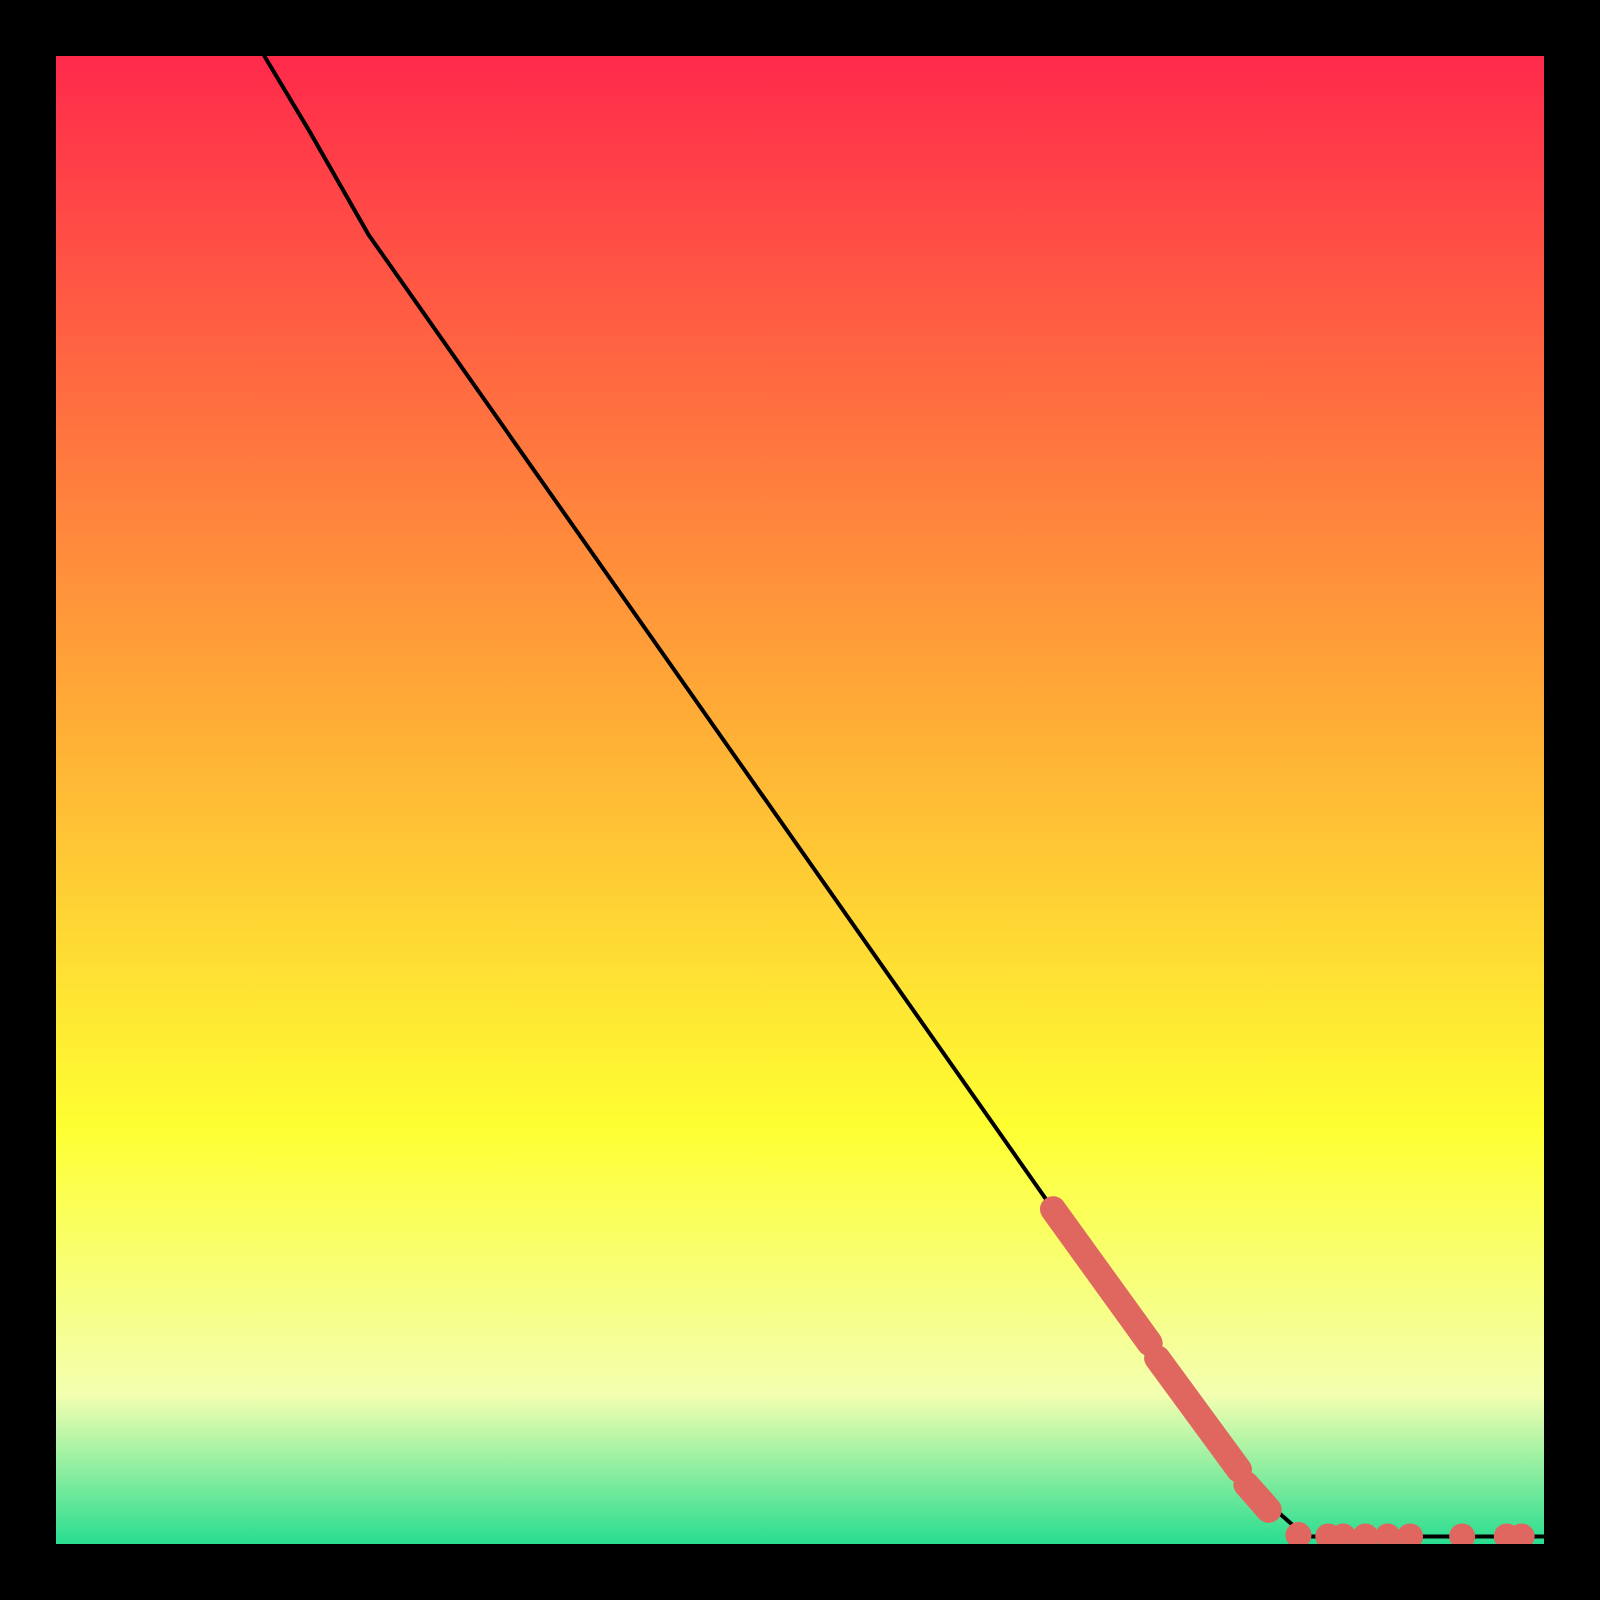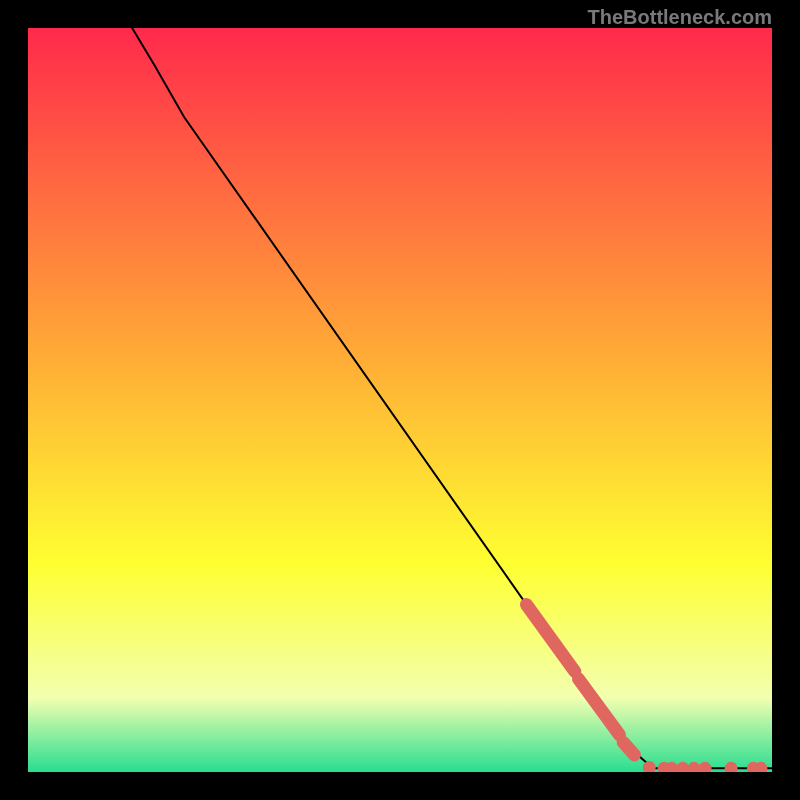--- a/index.html
+++ b/index.html
@@ -59,14 +59,13 @@
           <circle cx="643.56" cy="740.28" r="6.5" fill="#e06760"></circle>
           <circle cx="654.72" cy="740.28" r="6.5" fill="#e06760"></circle>
           <circle cx="665.88" cy="740.28" r="6.5" fill="#e06760"></circle>
           <circle cx="677.04" cy="740.28" r="6.5" fill="#e06760"></circle>
           <circle cx="703.08" cy="740.28" r="6.5" fill="#e06760"></circle>
           <circle cx="725.40" cy="740.28" r="6.5" fill="#e06760"></circle>
           <circle cx="732.84" cy="740.28" r="6.5" fill="#e06760"></circle>
         </g>
     </svg>
   </div>
-  <div class="attribution">TheBottleneck.com</div>
 </div>
 
 </body></html>

